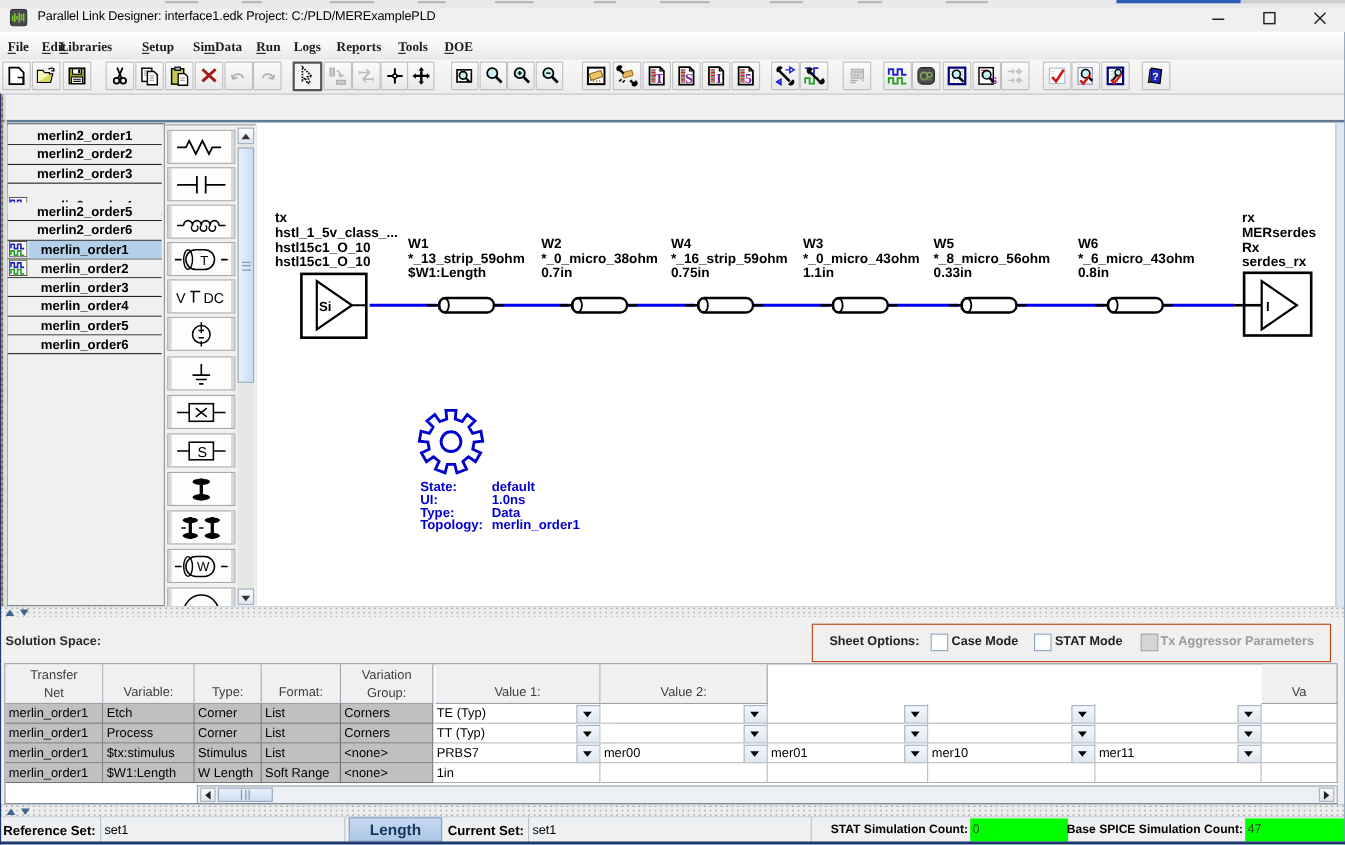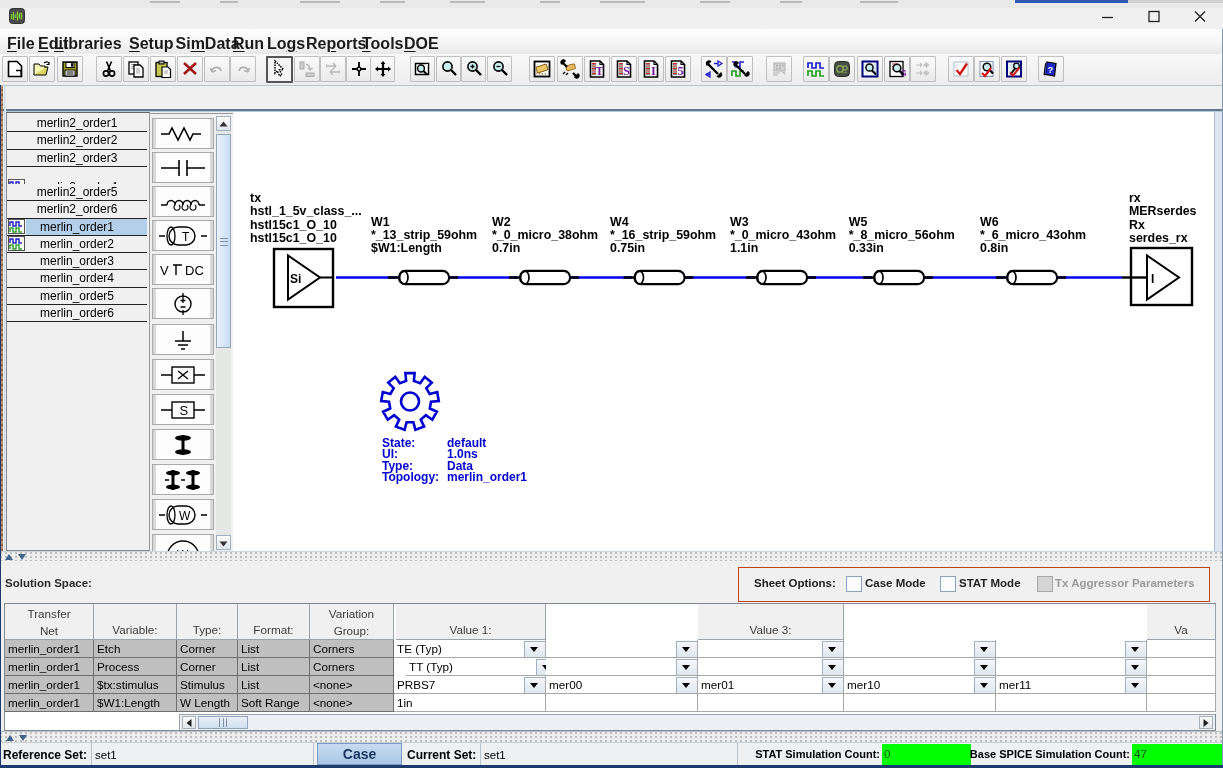--- a/index.html
+++ b/index.html
@@ -9,42 +9,42 @@
 #sliver{left:0;top:0;width:1223px;height:8px;background:#e9e9e9;}
 #sliver .blue{position:absolute;left:1015px;top:0;width:113px;height:3px;background:#2f5bb5;}
 #sliver .gr{position:absolute;left:1128px;top:0;width:95px;height:3px;background:#cfcfcf;}
 
 #titlebar{left:0;top:8px;width:1223px;height:21px;background:#f0f0f0;}
 #appicon{left:9px;top:0px;width:16px;height:16px;}
 #titletext{left:34px;top:0.5px;font-size:11.5px;letter-spacing:-0.1px;color:#000;white-space:nowrap;}
 .wbtn{position:absolute;top:0;color:#222;}
 
 #menubar{left:0;top:29px;width:1223px;height:25px;background:linear-gradient(#ffffff,#f4f4f4 60%,#e8e8e8);border-bottom:1px solid #d8d8d8;}
-#menubar span.mi{position:absolute;top:6px;font-weight:bold;font-size:16px;color:#1a1a1a;white-space:nowrap;}
+#menubar span.mi{position:absolute;top:6px;font-weight:bold;font-size:12px;color:#1a1a1a;white-space:nowrap;font-family:Liberation Serif, serif;}
 #menubar u{text-decoration:underline;text-underline-offset:2px;}
 
 #toolbar{left:0;top:54px;width:1223px;height:31px;background:linear-gradient(#f8f8f8,#ededed);border-bottom:1px solid #b8c4cc;}
 .tb{position:absolute;top:2px;width:24px;height:24px;background:linear-gradient(#fbfbfb,#e9e9e9);border:1px solid #c0c0c0;border-radius:1px;}
 .tb svg{position:absolute;left:2px;top:2px;}
 .tb.sel{border:2px solid #555;width:23px;height:23px;background:#f4f4f4;}
 .tb.sel svg{left:1px;top:1px;}
 
 #tabbar{left:0;top:85px;width:1223px;height:24px;background:#f0f0f0;}
 .tab{position:absolute;top:3px;height:21px;border:1px solid #98aec6;border-bottom:none;border-radius:5px 5px 0 0;font-size:12.5px;font-weight:bold;color:#1c1c1c;text-align:center;letter-spacing:-0.5px;}
 #tab1{left:5px;width:127px;background:linear-gradient(#dce9f7,#c6dbf0);z-index:2;color:#222;}
 #tab2{left:134px;width:153px;background:linear-gradient(#fafafa,#ebebeb);}
 .tab .tx{margin-top:4px;}
 #tabline{left:0;top:108.5px;width:1223px;height:2.6px;background:#64798e;border-bottom:1.2px solid #b9cadb;}
 
 #upper{left:0;top:112px;width:1223px;height:439px;background:#f0f0f0;}
 #lstrip{left:0;top:85px;width:1px;height:683px;background:#1c3a6e;}
 #brown{left:1px;top:86px;width:2px;height:467px;background:repeating-linear-gradient(#b39268 0 3px,#96643e 3px 5px);}
 #lightedge{left:3.5px;top:86px;width:2.5px;height:467px;background:linear-gradient(90deg,#c2d2e4,#eef3f9);}
 #listpanel{left:6px;top:0px;width:142px;height:437px;background:#f0f0f0;border:1px solid #888;border-top-color:#666;}
-.li{position:absolute;left:0px;width:140px;height:16.25px;border-bottom:1px solid #222;background:#f0f0f0;text-align:center;font-size:12px;font-weight:normal;color:#000;line-height:16.5px;}
+.li{position:absolute;left:0px;width:140px;height:16.25px;border-bottom:1px solid #222;background:#f0f0f0;text-align:center;font-size:12px;font-weight:bold;color:#000;line-height:16.5px;}
 .li .ico{position:absolute;left:1px;top:0px;width:17px;height:15px;}
 .li.sel .hl{position:absolute;left:19px;top:0;right:0;bottom:0;background:#b3cfe9;}
 .li .t{position:relative;}
 #palette{left:149px;top:1px;width:83px;height:438px;background:#f0f0f0;border:1px solid #999;overflow:hidden;}
 .pb{position:absolute;left:2px;width:60px;height:28.5px;background:#fdfdfd;border:1px solid #aaa;box-shadow:inset 3px 0 0 #d8d8d8, inset -3px 0 0 #d8d8d8;}
 .pb svg{position:absolute;left:4px;top:1.5px;}
 #pscroll{position:absolute;left:66px;top:2px;width:15px;height:434px;background:#e6e8e6;}
 .sbtn{position:absolute;left:0;width:15px;height:15px;background:linear-gradient(#fdfdfd,#dfe6ee);border:1px solid #9fb0c4;box-sizing:border-box;}
 .sbtn svg{display:block;margin:3px auto;}
 #pthumb{position:absolute;left:0px;top:18px;width:15px;height:214px;background:linear-gradient(90deg,#eaf1fa,#c8dcf4);border:1px solid #93a6bd;box-sizing:border-box;}
@@ -91,20 +91,21 @@
       <div class="gr"></div>
       <svg width="1223" height="8" style="position:absolute;left:0;top:0">
         <path d="M150 2 h30 M220 2 h18 M300 2 h40 M380 2 h25 M450 2 h35 M540 2 h20 M600 2 h45 M700 2 h30 M780 2 h22 M860 2 h38" stroke="#8a8a8a" stroke-width="2" opacity="0.5"></path>
       </svg>
     </div>
 <div class="abs" id="titlebar">
   <svg class="abs" id="appicon" width="16" height="16" viewBox="0 0 16 16">
         <rect x="0.5" y="0.5" width="15" height="15" rx="3" fill="#4a4a4a" stroke="#333"></rect>
         <path d="M2.5 11 L2.5 6 M4.5 12 L4.5 4 M6.5 10 L6.5 6.5 M8.5 12.5 L8.5 3.5 M10.5 10.5 L10.5 5 M12.5 11.5 L12.5 4.5" stroke="#7ec832" stroke-width="1.4" fill="none"></path>
       </svg>
+  <div class="abs" id="titletext">Parallel Link Designer: interface1.edk Project: C:/PLD/MERExamplePLD</div>
   <svg class="wbtn" style="left:1098px" width="20" height="20" viewBox="0 0 20 20">
         <path d="M4 9.5 H15" stroke="#222" stroke-width="1.3"></path>
       </svg>
   <svg class="wbtn" style="left:1144px" width="20" height="20" viewBox="0 0 20 20">
         <rect x="5" y="3.5" width="10" height="10" fill="none" stroke="#222" stroke-width="1.3"></rect>
       </svg>
   <svg class="wbtn" style="left:1190px" width="20" height="20" viewBox="0 0 20 20">
         <path d="M5 3.5 L15 13.5 M15 3.5 L5 13.5" stroke="#222" stroke-width="1.3"></path>
       </svg>
 </div>
@@ -662,22 +663,22 @@
         <div class="hc" style="left:233px;width:72px">
           <div class="one">Format:</div>
         </div>
         <div class="hc" style="left:305px;width:84px">
           <div>Variation</div>
           <div>Group:</div>
         </div>
         <div class="hc" style="left:391px;width:150px">
           <div class="one">Value 1:</div>
         </div>
-        <div class="hc" style="left:693px;width:146px">
-          <div class="one">Value 3:</div>
+        <div class="hc" style="left:541px;width:152px">
+          <div class="one">Value 2:</div>
         </div>
         <div class="hc" style="left:1142px;width:69px">
           <div class="one">Va</div>
         </div>
         <div class="cell gc" style="left:0px;top:36px;width:89px">merlin_order1</div>
         <div class="cell gc" style="left:89px;top:36px;width:83px">Etch</div>
         <div class="cell gc" style="left:172px;top:36px;width:61px">Corner</div>
         <div class="cell gc" style="left:233px;top:36px;width:72px">List</div>
         <div class="cell gc" style="left:305px;top:36px;width:84px">Corners</div>
         <div class="cell wc" style="left:389px;top:36px;width:152px">TE (Typ)<div class="dd" style="left:130px"></div></div>
@@ -692,21 +693,21 @@
         </div>
         <div class="cell wc" style="left:991px;top:36px;width:151px">
           <div class="dd" style="left:129px"></div>
         </div>
         <div class="cell wc" style="left:1142px;top:36px;width:69px"></div>
         <div class="cell gc" style="left:0px;top:54px;width:89px">merlin_order1</div>
         <div class="cell gc" style="left:89px;top:54px;width:83px">Process</div>
         <div class="cell gc" style="left:172px;top:54px;width:61px">Corner</div>
         <div class="cell gc" style="left:233px;top:54px;width:72px">List</div>
         <div class="cell gc" style="left:305px;top:54px;width:84px">Corners</div>
-        <div class="cell wc" style="left:401px;top:54px;width:164px">TT (Typ)<div class="dd" style="left:130px"></div></div>
+        <div class="cell wc" style="left:389px;top:54px;width:164px">TT (Typ)<div class="dd" style="left:130px"></div></div>
         <div class="cell wc" style="left:541px;top:54px;width:152px">
           <div class="dd" style="left:130px"></div>
         </div>
         <div class="cell wc" style="left:693px;top:54px;width:146px">
           <div class="dd" style="left:124px"></div>
         </div>
         <div class="cell wc" style="left:839px;top:54px;width:152px">
           <div class="dd" style="left:130px"></div>
         </div>
         <div class="cell wc" style="left:991px;top:54px;width:151px">
@@ -759,21 +760,21 @@
   <svg class="abs" style="left:6px;top:2px" width="26" height="8" viewBox="0 0 26 8">
         <path d="M0 7 L8 7 L4 1 Z" fill="#3f638c"></path>
         <path d="M13 1 L21 1 L17 7 Z" fill="#3f638c"></path>
       </svg>
 </div>
 <div class="abs" id="statusbar">
   <span class="sl" style="left:3px">Reference Set:</span>
   <span class="sv" style="left:95px">set1</span>
   <div class="sep" style="left:91px"></div>
   <div class="sep" style="left:313px"></div>
-  <div id="unset">Case</div>
+  <div id="unset">Length</div>
   <span class="sl" style="left:407px">Current Set:</span>
   <span class="sv" style="left:484px">set1</span>
   <div class="sep" style="left:480px"></div>
   <div class="sep" style="left:737px"></div>
   <span class="slr" style="left:700px;width:180px">STAT Simulation Count:</span>
   <div class="green" style="left:882px;width:89px">0</div>
   <span class="slr" style="left:930px;width:200px">Base SPICE Simulation Count:</span>
   <div class="green" style="left:1132px;width:91px">47</div>
 </div>
 <div class="abs" id="lstrip"></div>

